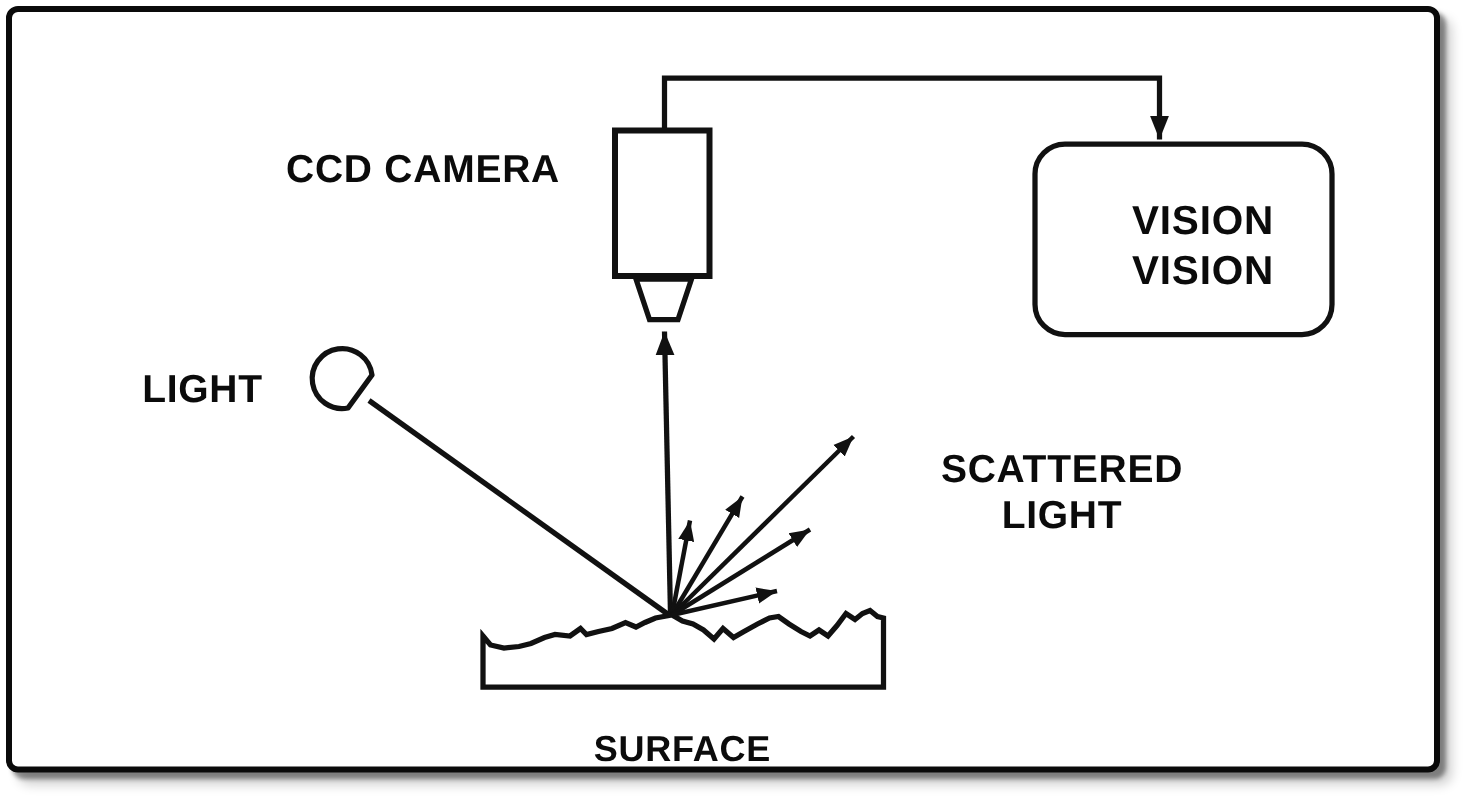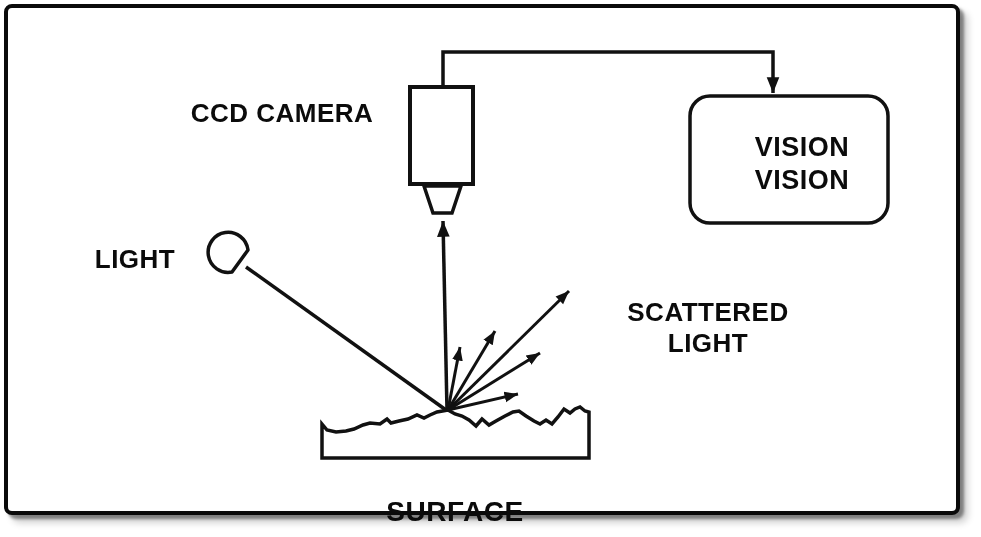--- a/index.html
+++ b/index.html
@@ -27,21 +27,21 @@
     color:#0b0b0b;
     font-weight:700;
     white-space:nowrap;
     text-align:center;
     letter-spacing:0.5px;
   }
   .lbl-ccd{left:282px;top:113px;font-size:26px;}
   .lbl-light{left:135px;top:259px;font-size:26px;line-height:30px;}
   .lbl-vision{left:802px;top:164px;font-size:27px;line-height:33px;text-align:center;}
   .lbl-scattered{left:668px;top:328px;font-size:26px;line-height:31px;margin-left:40px;}
-  .lbl-surface{left:455px;top:512px;font-size:28px;text-align:right;}
+  .lbl-surface{left:455px;top:500px;font-size:24px;text-align:right;}
 </style>
 </head>
 <body>
 
 <div class="canvas">
 
   <div class="frame"></div>
 
   <svg class="art" viewBox="0 0 981 537" xmlns="http://www.w3.org/2000/svg">
     <defs>

